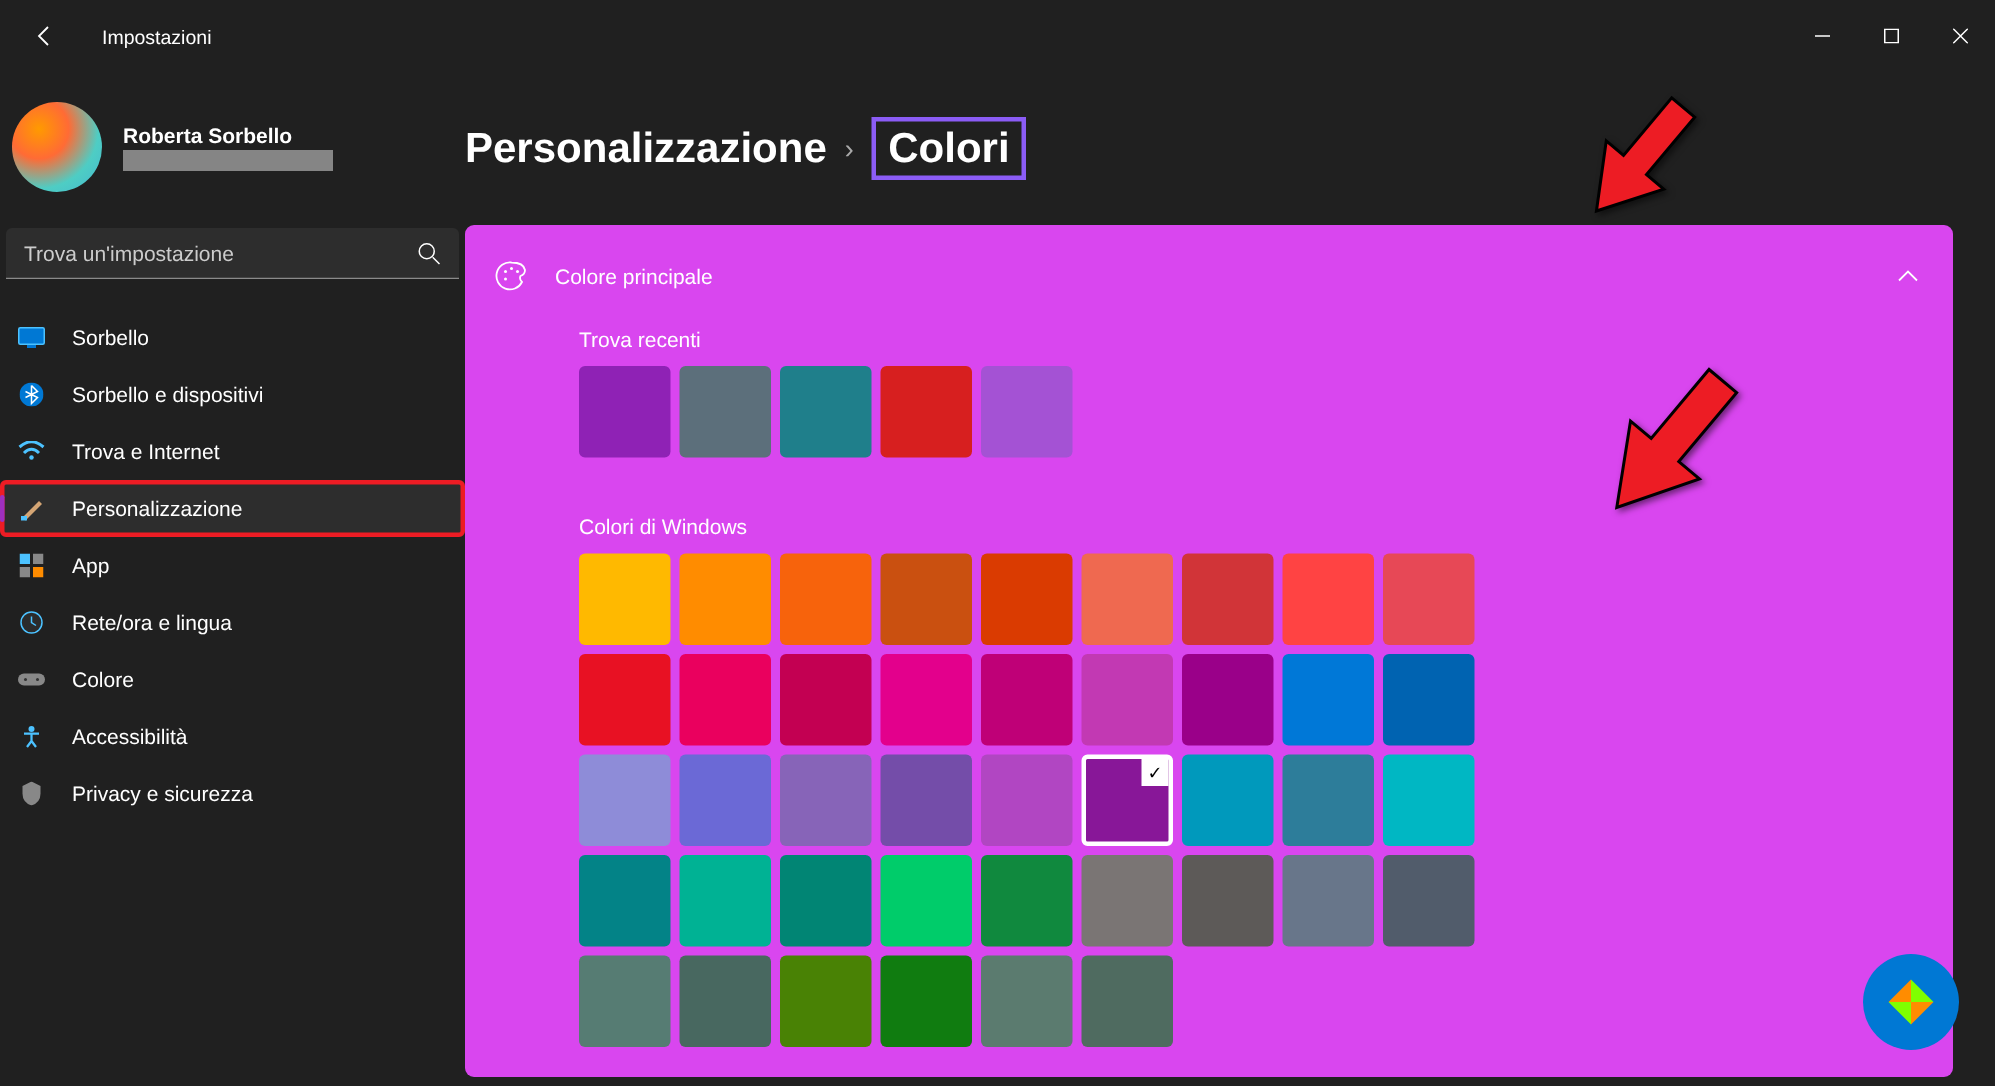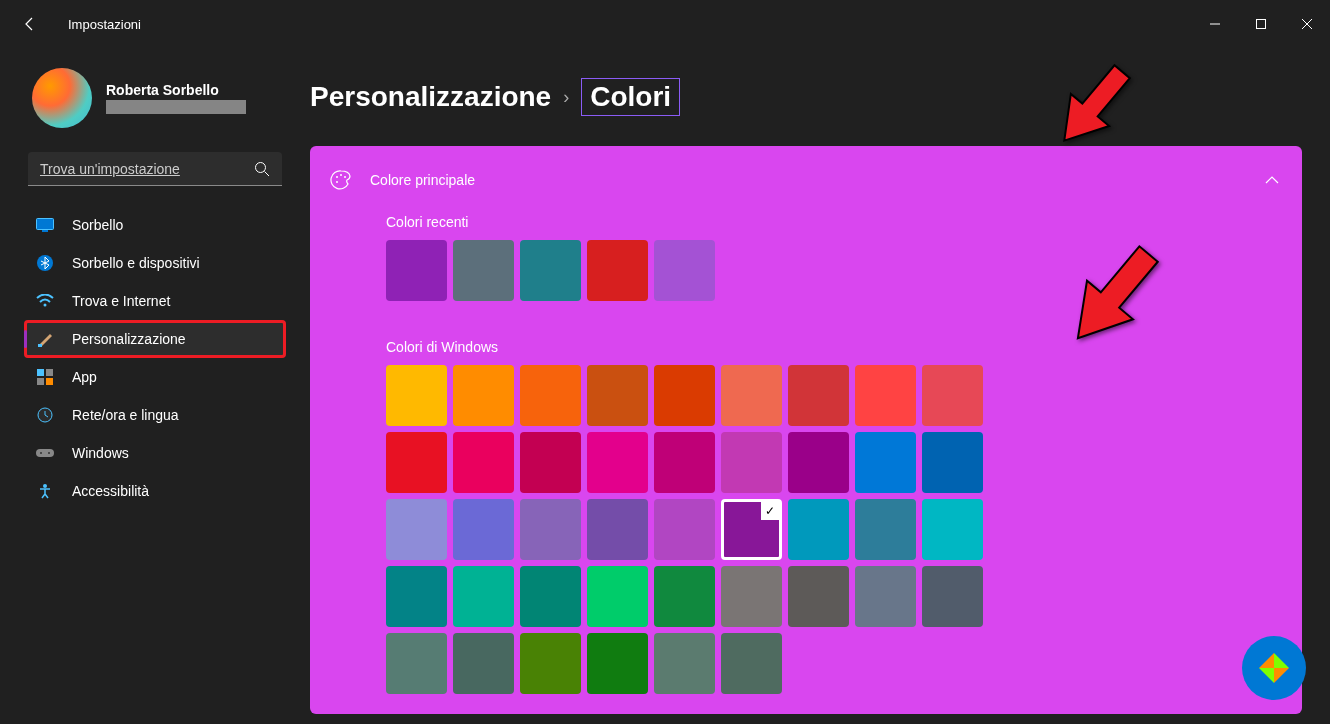--- a/index.html
+++ b/index.html
@@ -9,45 +9,45 @@
   .titlebar { display: flex; align-items: center; height: 48px; padding-left: 20px; }
   .back-btn { width: 20px; height: 20px; display: flex; align-items: center; justify-content: center; cursor: pointer; }
   .title-text { margin-left: 28px; font-size: 13px; color: #ffffff; font-weight: 400; }
   .window-controls { margin-left: auto; display: flex; }
   .win-btn { width: 46px; height: 32px; display: flex; align-items: center; justify-content: center; cursor: pointer; }
   
   
   .container { display: flex; height: calc(100% - 48px); }
   
   
-  .sidebar { width: 310px; padding: 0 24px; }
+  .sidebar { width: 310px; padding: 0 0; }
   .profile { display: flex; align-items: center; padding: 20px 8px 24px 8px; gap: 14px; }
   .avatar { width: 60px; height: 60px; border-radius: 50%; background: radial-gradient(circle at 30% 30%, #ff9a00, #ff6b35, #4ecdc4, #45b7d1); }
   .profile-name { font-size: 14px; font-weight: 600; }
   .profile-email { font-size: 12px; color: #858585; background: #858585; width: 140px; height: 14px; margin-top: 2px; }
   
   .search-box { position: relative; margin: 0 4px 20px 4px; }
-  .search-input { width: 100%; height: 34px; background: #2d2d2d; border: none; border-bottom: 1px solid #8a8a8a; border-radius: 4px 4px 0 0; padding: 0 40px 0 12px; color: #cccccc; font-size: 14px; outline: none; text-decoration: underline; }
+  .search-input { width: 100%; height: 34px; background: #2d2d2d; border: none; border-bottom: 1px solid #8a8a8a; border-radius: 4px 4px 0 0; padding: 0 40px 0 12px; color: #cccccc; font-size: 14px; outline: none; }
   .search-input::placeholder { color: #cccccc; }
   .search-icon { position: absolute; right: 12px; top: 50%; transform: translateY(-50%); }
   
   .nav-list { list-style: none; }
   .nav-item { display: flex; align-items: center; height: 38px; padding: 0 12px; border-radius: 4px; cursor: pointer; gap: 18px; position: relative; }
   .nav-item.active { background: #2d2d2d; }
   .nav-item.active::before { content: ""; position: absolute; left: 0; top: 10px; bottom: 10px; width: 3px; background: #9e2fbf; border-radius: 2px; }
   .nav-item.boxed { outline: 3px solid #ed1c24; outline-offset: -3px; }
   .nav-icon { width: 18px; height: 18px; display: flex; align-items: center; justify-content: center; }
   .nav-label { font-size: 14px; color: #ffffff; }
   
   
   .content { flex: 1; padding: 30px 0 0 0; overflow: hidden; }
   .breadcrumb { display: flex; align-items: center; gap: 12px; margin-bottom: 30px; }
   .bc-link { font-size: 28px; font-weight: 600; color: #ffffff; }
   .bc-sep { font-size: 18px; color: #aaaaaa; }
-  .bc-current { font-size: 28px; font-weight: 600; color: #ffffff; border: 1px solid #8b5cf6; padding: 2px 8px; }
+  .bc-current { font-size: 28px; font-weight: 600; color: #ffffff; border: 3px solid #8b5cf6; padding: 2px 8px; }
   
   .panel { background: #d946ef; border-radius: 6px; margin-right: 28px; }
   .panel-header { display: flex; align-items: center; height: 68px; padding: 0 20px; }
   .panel-icon { width: 22px; height: 22px; }
   .panel-title { margin-left: 18px; font-size: 14px; color: #ffffff; flex: 1; }
   .dropdown { display: flex; align-items: center; gap: 40px; background: #323232; height: 34px; padding: 0 14px; border-radius: 4px; cursor: pointer; font-size: 14px; }
   .collapse-btn { margin-left: 16px; cursor: pointer; width: 20px; height: 20px; display: flex; align-items: center; justify-content: center; }
   
   .panel-body { padding: 0 20px 20px 76px; }
   .section-label { font-size: 14px; color: #ffffff; margin-bottom: 10px; }
@@ -175,30 +175,38 @@
         <span class="nav-label">Rete/ora e lingua</span>
       </li>
       <li class="nav-item">
         <span class="nav-icon">
             <svg width="18" height="12" viewBox="0 0 18 12">
               <rect x="0" y="2" width="18" height="8" rx="4" fill="#888"></rect>
               <circle cx="5" cy="6" r="1" fill="#333"></circle>
               <circle cx="13" cy="6" r="1" fill="#333"></circle>
             </svg>
           </span>
-        <span class="nav-label">Windows</span>
+        <span class="nav-label">Colore</span>
       </li>
       <li class="nav-item">
         <span class="nav-icon">
             <svg width="16" height="16" viewBox="0 0 16 16">
               <circle cx="8" cy="3" r="2" fill="#4cc2ff"></circle>
               <path d="M3 6 L13 6 M8 6 L8 11 L5 15 M8 11 L11 15" stroke="#4cc2ff" stroke-width="1.5" fill="none"></path>
             </svg>
           </span>
         <span class="nav-label">Accessibilità</span>
+      </li>
+      <li class="nav-item">
+        <span class="nav-icon">
+            <svg width="14" height="16" viewBox="0 0 14 16">
+              <path d="M7 0 L13 3 L13 8 Q13 14 7 16 Q1 14 1 8 L1 3 Z" fill="#888"></path>
+            </svg>
+          </span>
+        <span class="nav-label">Privacy e sicurezza</span>
       </li>
     </ul>
   </aside>
 
   <main class="content">
     <div class="breadcrumb">
       <span class="bc-link">Personalizzazione</span>
       <span class="bc-sep">›</span>
       <span class="bc-current">Colori</span>
     </div>
@@ -216,21 +224,21 @@
         </span>
         <span class="panel-title">Colore principale</span>
         <div class="collapse-btn">
           <svg width="14" height="8" viewBox="0 0 14 8">
               <path d="M1 7 L7 1 L13 7" stroke="#ffffff" fill="none" stroke-width="1.2"></path>
             </svg>
         </div>
       </div>
 
       <div class="panel-body">
-        <div class="section-label">Colori recenti</div>
+        <div class="section-label">Trova recenti</div>
         <div class="swatch-row" id="recent-row">
             <div class="swatch" style="background: rgb(143, 34, 181);"></div>
             <div class="swatch" style="background: rgb(92, 111, 123);"></div>
             <div class="swatch" style="background: rgb(31, 127, 139);"></div>
             <div class="swatch" style="background: rgb(215, 31, 31);"></div>
             <div class="swatch" style="background: rgb(164, 82, 212);"></div>
           </div>
 
         <div class="section-label">Colori di Windows</div>
         <div class="swatch-grid" id="windows-grid">

